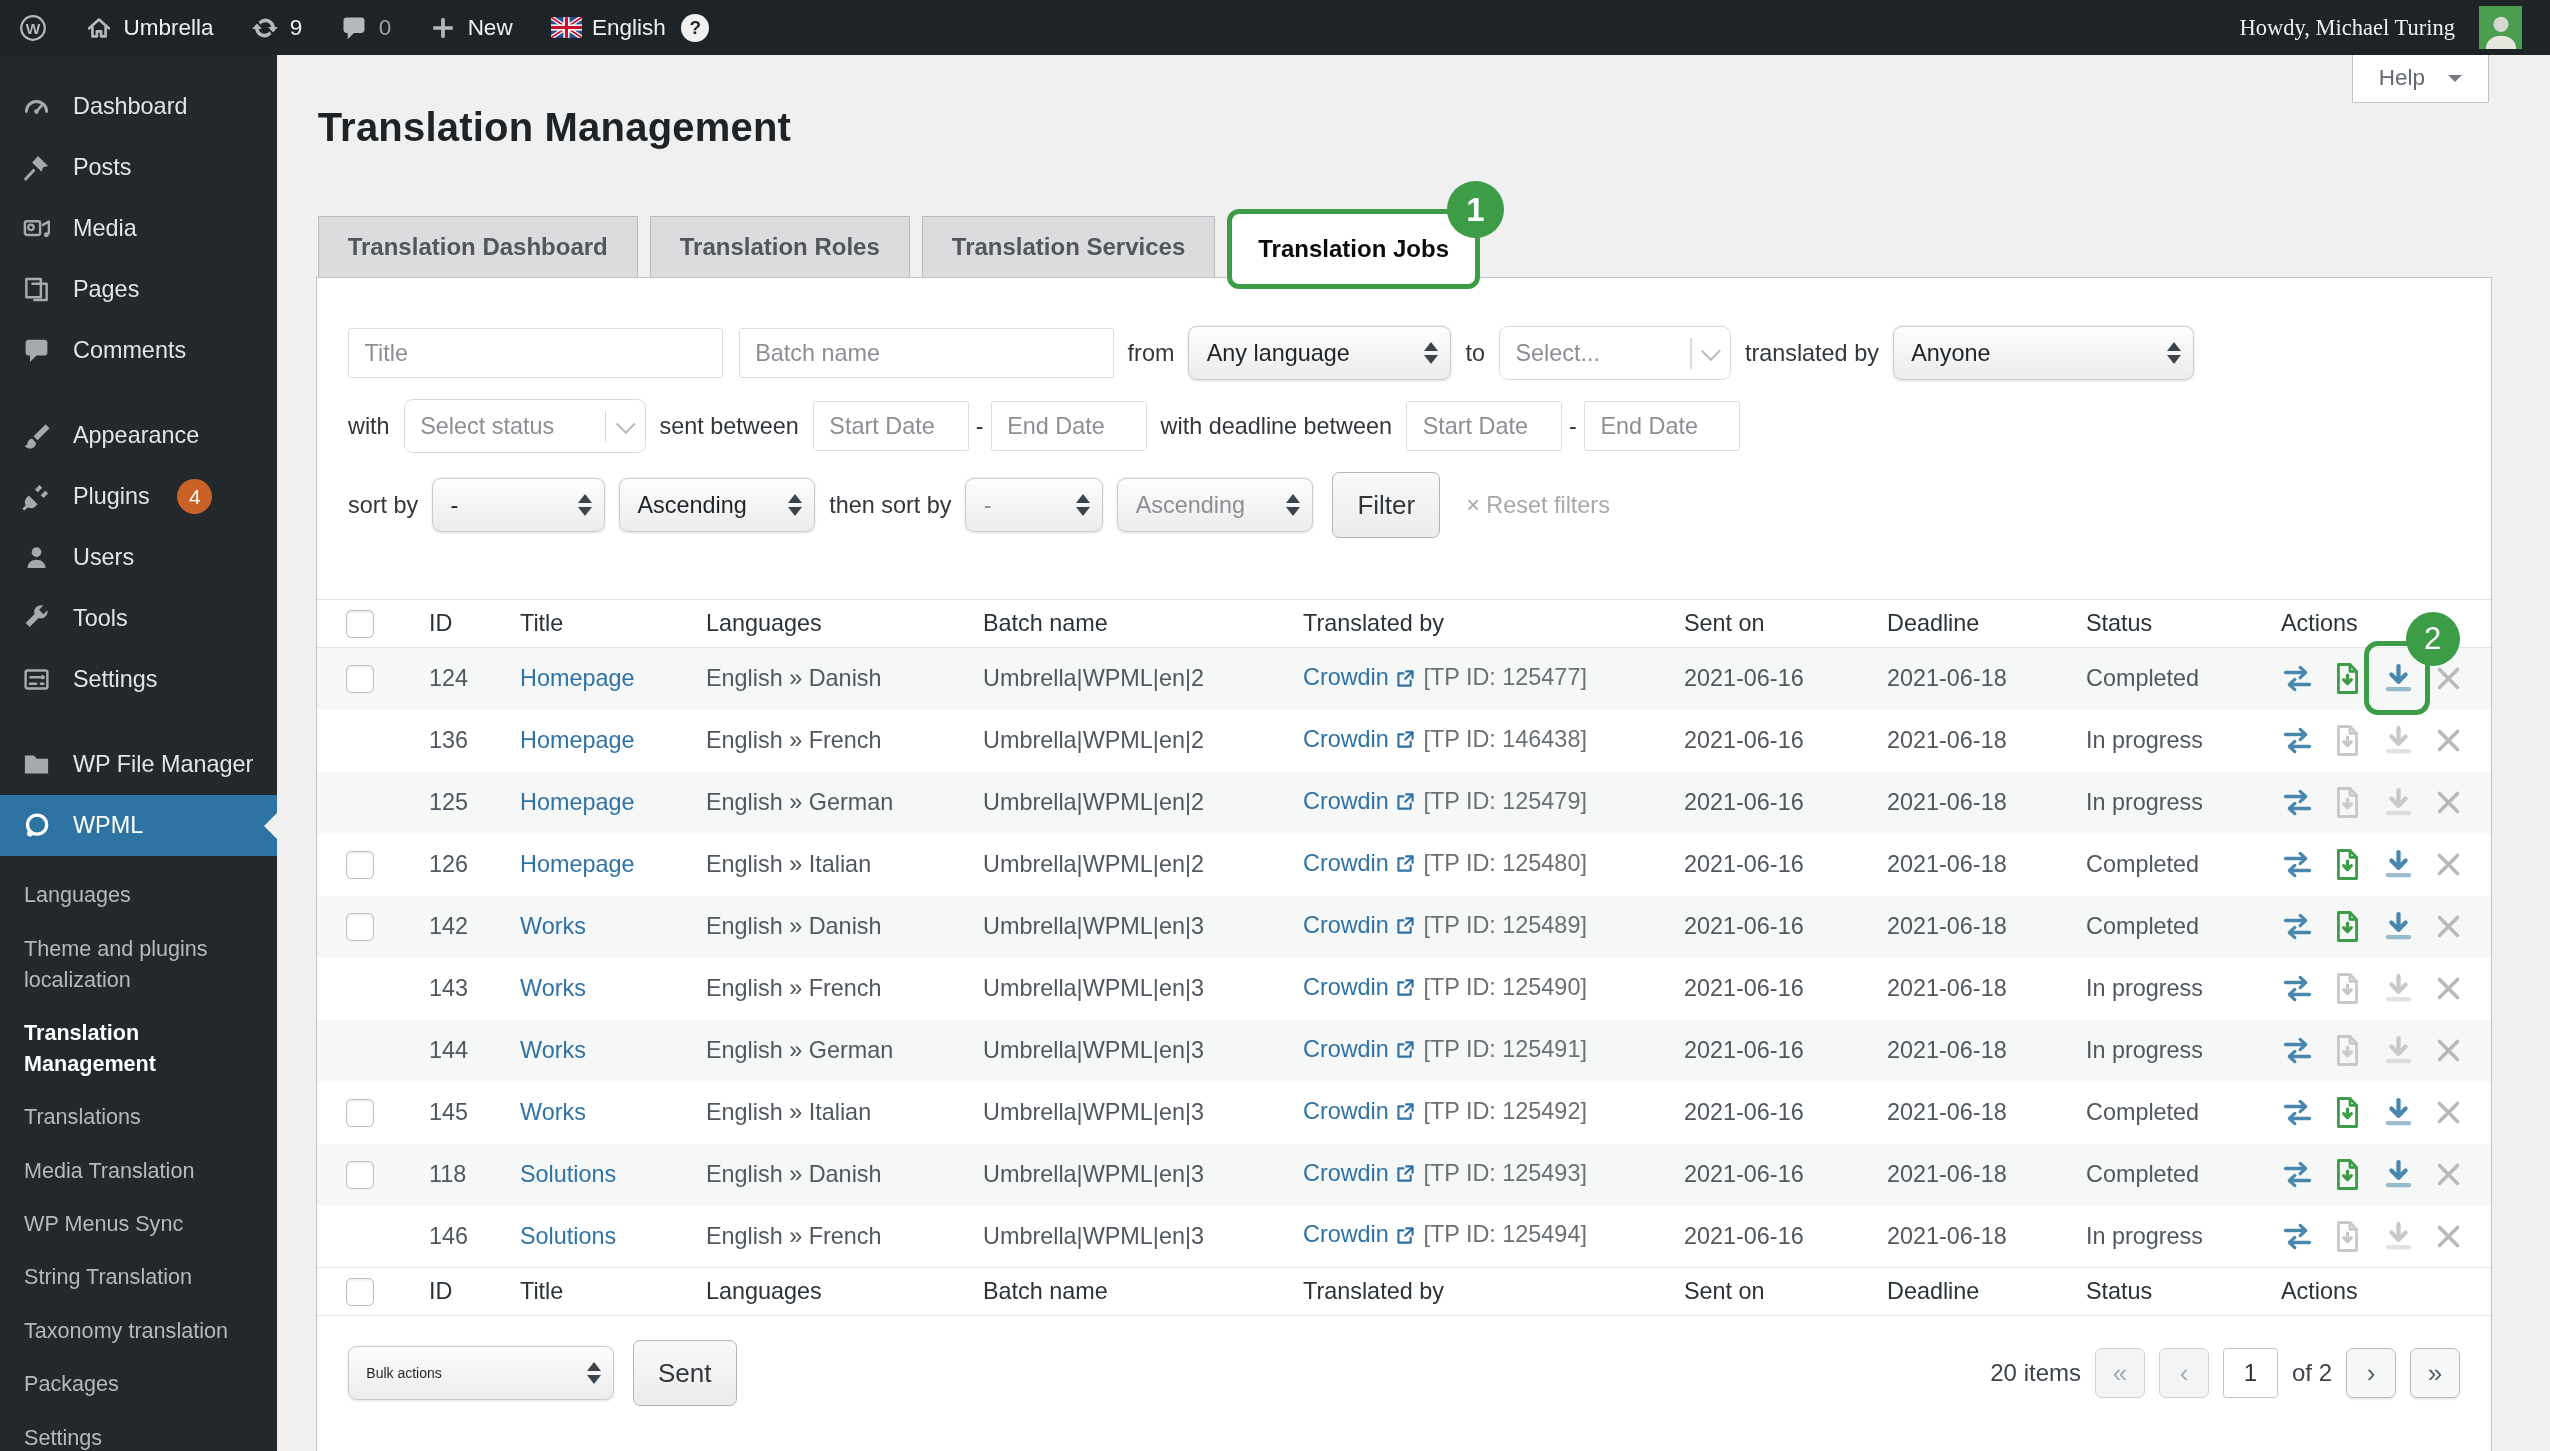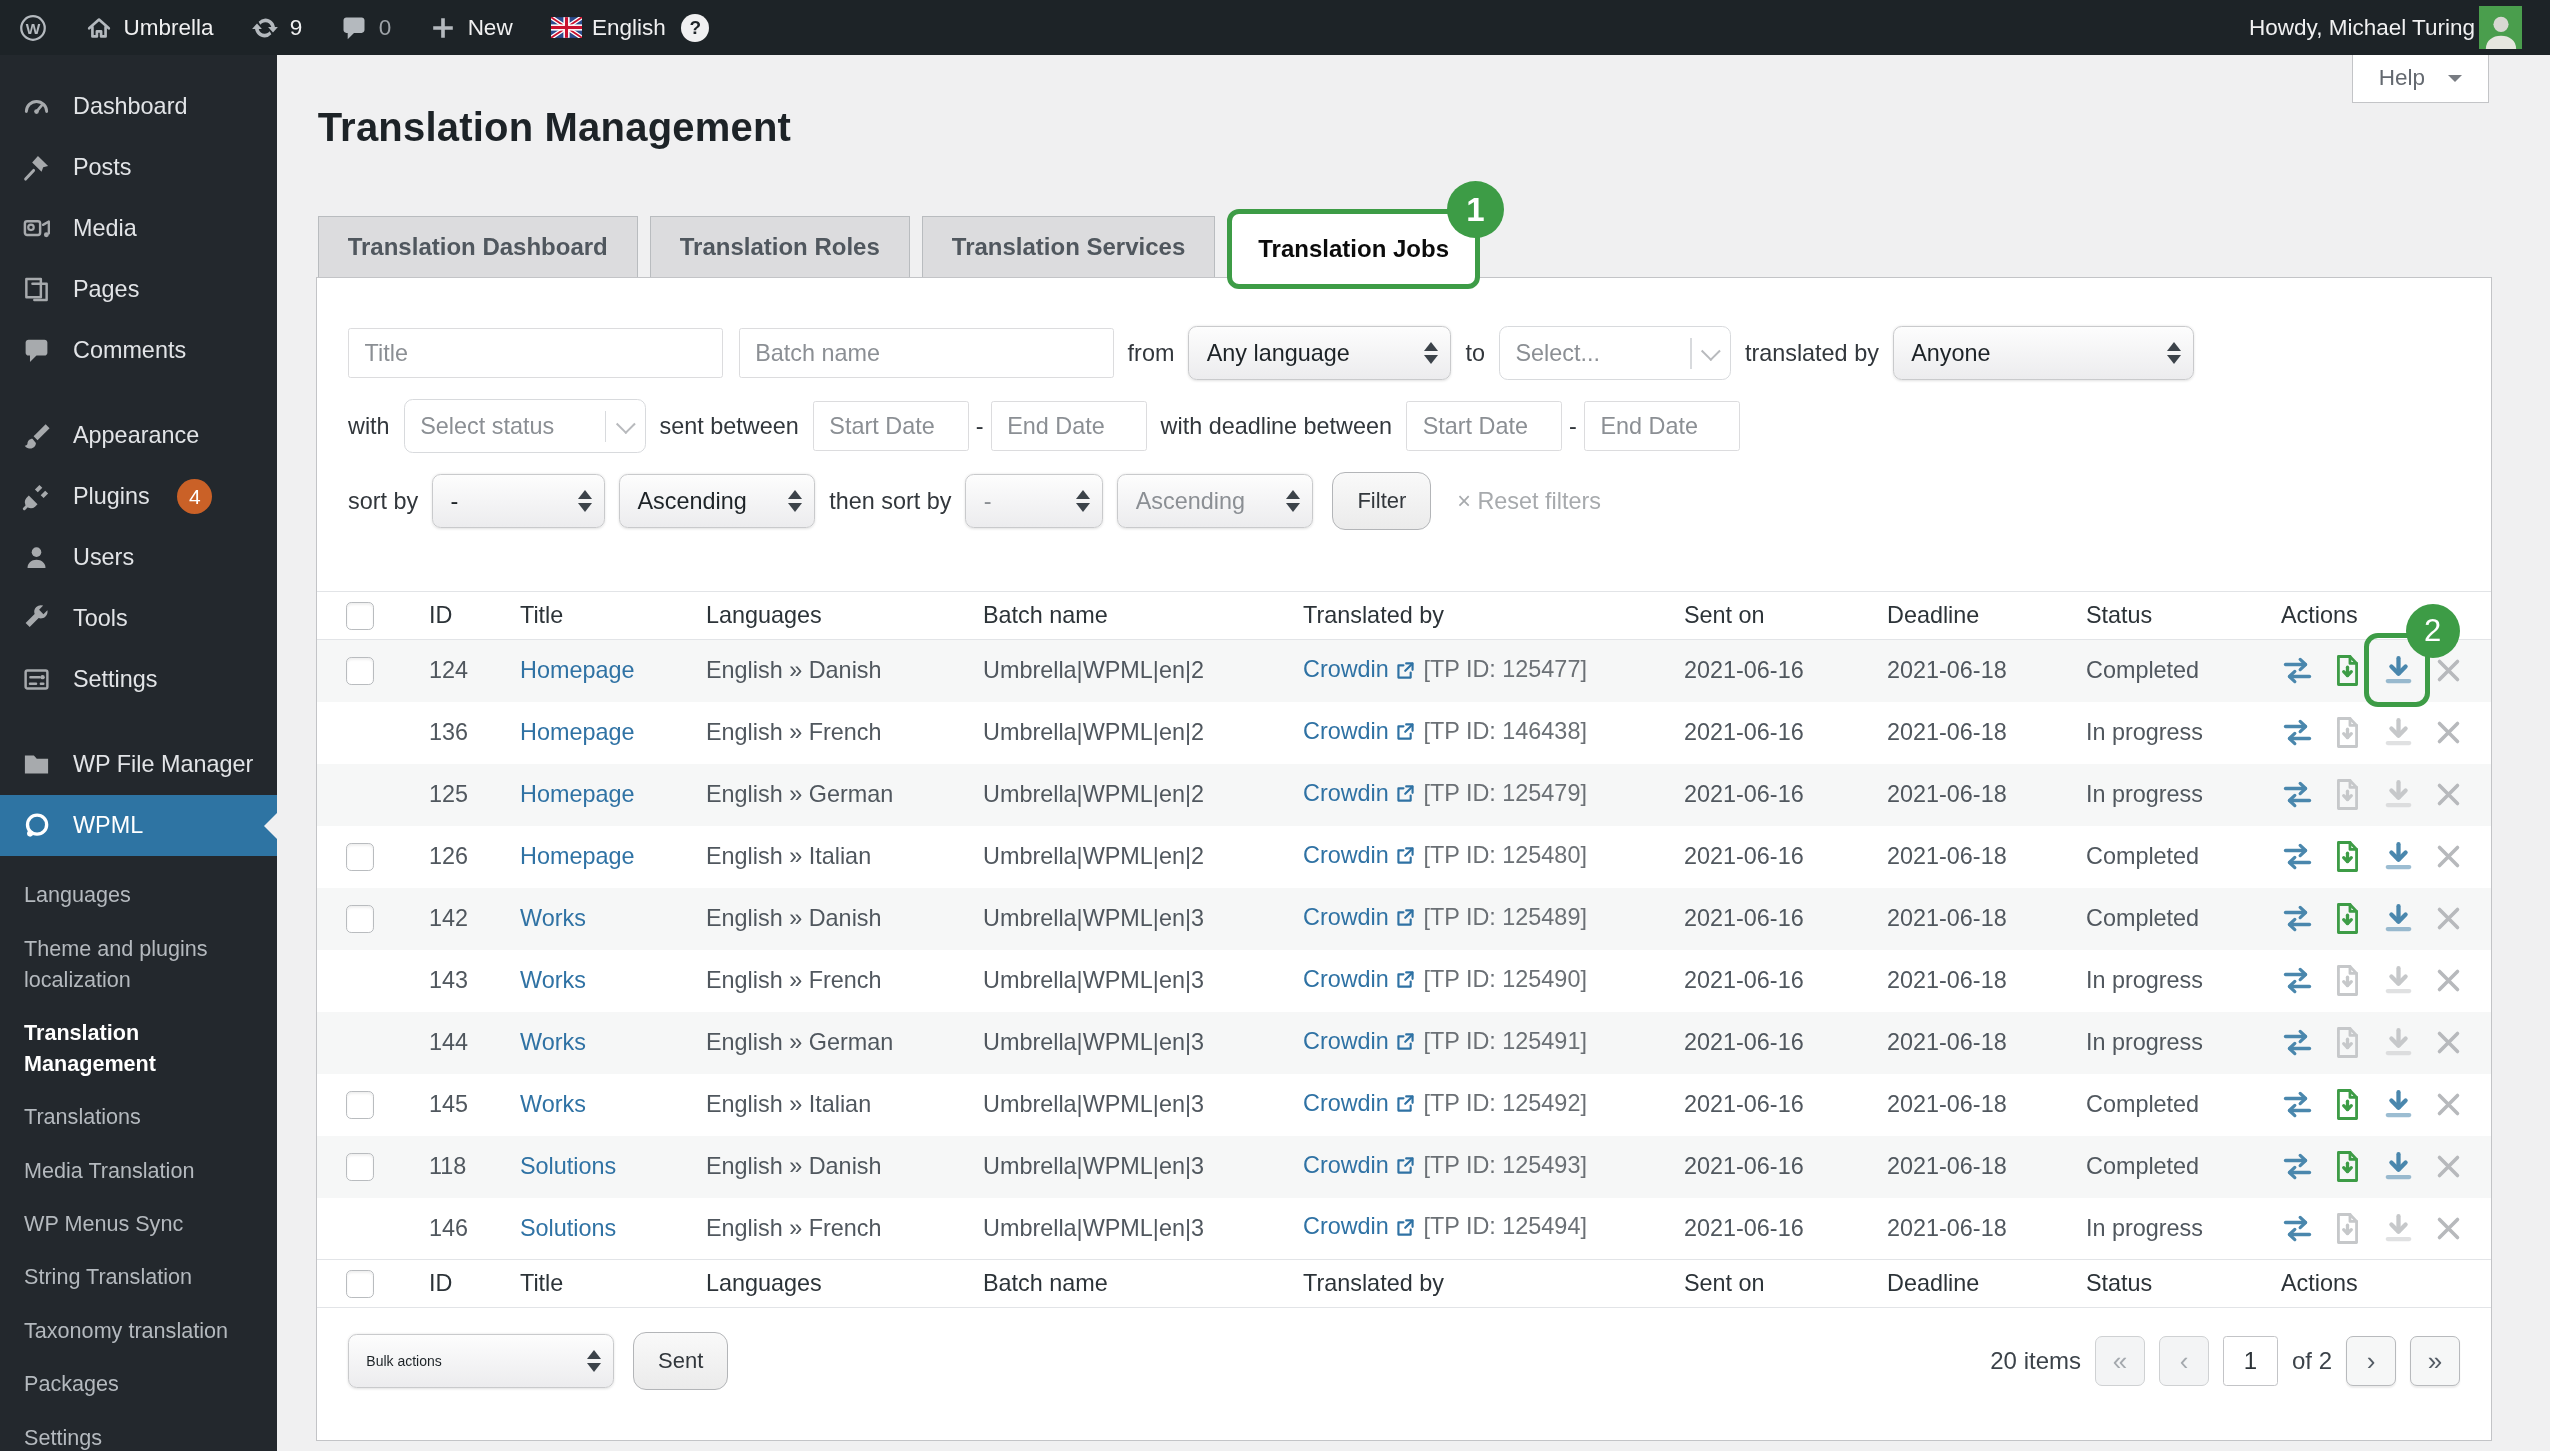--- a/index.html
+++ b/index.html
@@ -6,21 +6,21 @@
   html,body { width:2550px; height:1452px; overflow:hidden;
     font-family:"Liberation Sans","DejaVu Sans",sans-serif; background:#f0f0f1; }
 
   
   .admin-bar { position:absolute; top:0; left:0; width:2550px; height:55px;
     background:#1d2327; color:#f0f0f1; display:flex; align-items:center;
     font-size:22.5px; padding:0 28px 0 19px; z-index:50; }
   .ab-item { display:inline-flex; align-items:center; gap:10.4px; margin-right:38px; cursor:pointer; }
   .ab-item .cnt { color:#f0f0f1; }
   .ab-item .cnt.dim { color:#9ea3a8; }
-  .ab-right { margin-left:auto; display:flex; align-items:center; gap:4px; }
+  .ab-right { margin-left:auto; display:flex; align-items:center; gap:24px;font-family:Liberation Serif, serif; }
   .avatar { width:43px; height:43px; background:#4a9e4d; display:flex; align-items:flex-end; justify-content:center; overflow:hidden; }
   .icn-wrap { display:inline-flex; align-items:center; justify-content:center; }
   .icn-wrap svg { display:block; }
   .ab-q { width:28px; height:28px; border-radius:50%; background:#f0f0f1; color:#1d2327;
     display:inline-flex; align-items:center; justify-content:center; font-size:19px; font-weight:bold; margin-left:5.2px; }
 
   
   .sidebar { position:absolute; top:55px; left:0; width:277px; height:1396px;
     background:#23282d; color:#e2e4e7; padding-top:21px; }
   .side-item { display:flex; align-items:center; gap:19px; height:61px; padding:0 15.6px 0 19px;
@@ -70,22 +70,22 @@
   .msel.muted .msel-label { color:#8b8f94; }
   .sel-arrows { display:inline-flex; flex-direction:column; align-items:center; gap:4.3px; }
   .sel-arrows i { display:block; width:0; height:0; border-left:7.8px solid transparent; border-right:7.8px solid transparent; }
   .sel-arrows i.up { border-bottom:9.5px solid #3c434a; }
   .sel-arrows i.dn { border-top:9.5px solid #3c434a; }
   .multisel { display:inline-flex; align-items:center; height:54px; border:1.7px solid #d8dadd;
     border-radius:8.7px; background:#fff; padding:0 14px 0 15.6px; color:#8b8f94; cursor:pointer; }
   .ms-div { width:1.7px; height:31px; background:#d8dadd; margin-left:auto; margin-right:10.4px; }
   .chev { width:14px; height:14px; border-right:2.6px solid #b8babd; border-bottom:2.6px solid #b8babd;
     transform:rotate(45deg) translateY(-2.6px); }
-  .btn { height:58px; padding:0 24px; border:0.9px solid #b3b5b8; border-radius:13px;
-    background:linear-gradient(#f9f9f9,#ebebeb); color:#32373c; font-size:22px; cursor:pointer; font-family:inherit; }
+  .btn { height:66px; padding:0 24px; border:0.9px solid #b3b5b8; border-radius:7px;
+    background:linear-gradient(#f9f9f9,#ebebeb); color:#32373c; font-size:26px; cursor:pointer; font-family:inherit; }
   .reset-link { color:#a7aaad; margin-left:26px; font-size:23.4px; cursor:pointer; }
 
   
   table.jobs { width:100%; border-collapse:collapse; margin-top:61px; table-layout:fixed; }
   table.jobs thead tr, table.jobs tfoot tr { height:48px; border-top:0.9px solid #e2e4e7; border-bottom:0.9px solid #e2e4e7; }
   table.jobs th { text-align:left; font-size:23.4px; font-weight:500; color:#2c3338; padding:0 7px 0 0; }
   table.jobs tbody tr { height:62px; }
   table.jobs tbody tr:nth-child(odd) { background:#f6f7f7; }
   table.jobs td { font-size:23.4px; color:#50575e; padding:0 7px 0 0; vertical-align:middle; }
   .cb { display:inline-block; width:28px; height:28px; border:1.7px solid #b9bcbf; border-radius:5.2px;

